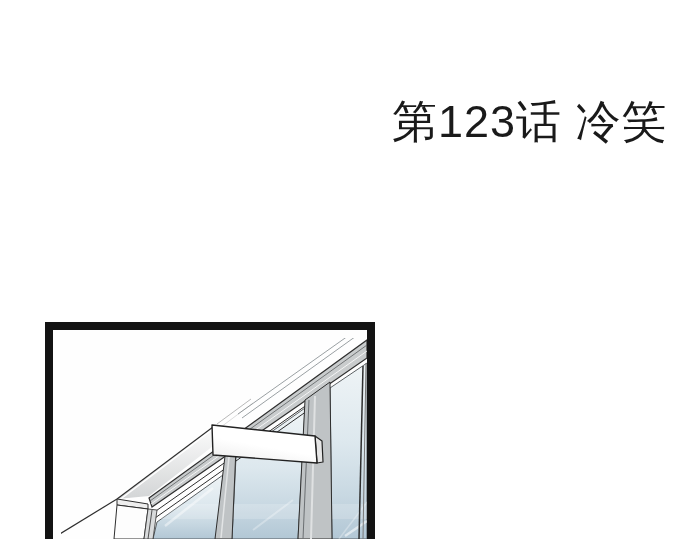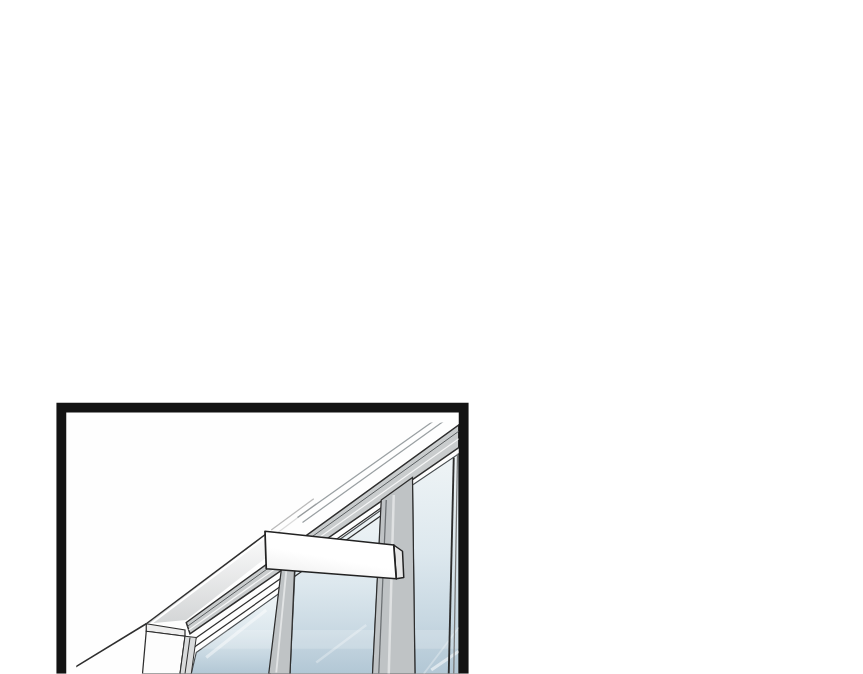--- a/index.html
+++ b/index.html
@@ -26,20 +26,21 @@
     left: 45px; top: 322px;
     width: 330px; height: 217px;
   }
   .panel svg { display: block; }
 </style>
 </head>
 <body>
 
 <div class="page">
 
+  <div class="chapter-title">第123话 冷笑</div>
 
   <div class="panel">
     <svg width="330" height="217" viewBox="0 0 330 217" xmlns="http://www.w3.org/2000/svg">
       <defs>
         <linearGradient id="glassGrad" x1="0" y1="0" x2="0" y2="1">
           <stop offset="0" stop-color="#eff4f6"></stop>
           <stop offset="0.45" stop-color="#dde8ee"></stop>
           <stop offset="0.75" stop-color="#c8d8e2"></stop>
           <stop offset="1" stop-color="#b2c7d5"></stop>
         </linearGradient>

